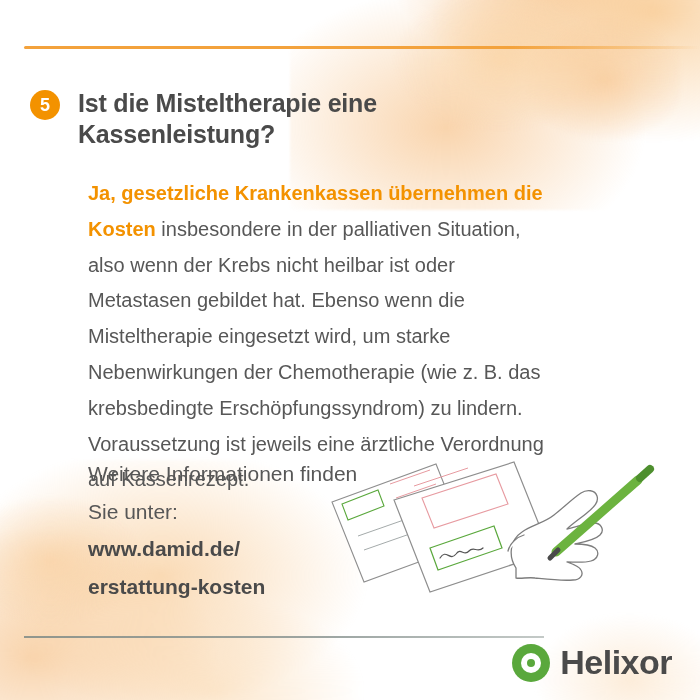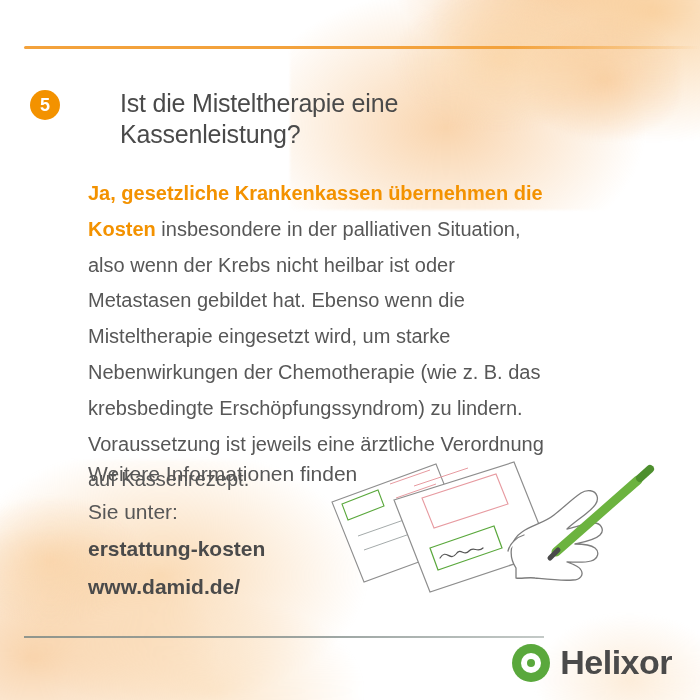--- a/index.html
+++ b/index.html
@@ -114,25 +114,24 @@
     font-weight: bold;
     display: flex;
     align-items: center;
     justify-content: center;
     flex: 0 0 auto;
     margin-top: 2px;
   }
   .title {
     font-size: 25px;
     line-height: 1.22;
-    font-weight: normal;
+    font-weight: bold;
     color: #4a4a4a;
     letter-spacing: -0.2px;
     max-width: 360px;
-    margin-left: 42px;
   }
 
   
   .body-copy {
     position: absolute;
     left: 88px;
     top: 176px;
     width: 460px;
     font-size: 20px;
     line-height: 1.79;
@@ -227,22 +226,22 @@
     <div class="badge">5</div>
     <div class="title">Ist die Misteltherapie eine Kassenleistung?</div>
   </div>
 
   <div class="body-copy">
     <span class="lead">Ja, gesetzliche Krankenkassen übernehmen die Kosten</span><span> insbesondere in der palliativen Situation, also wenn der Krebs nicht heilbar ist oder Metastasen gebildet hat. Ebenso wenn die Misteltherapie eingesetzt wird, um starke Nebenwirkungen der Chemotherapie (wie z. B. das krebsbedingte Erschöpfungssyndrom) zu lindern. Voraussetzung ist jeweils eine ärztliche Verordnung auf Kassenrezept.</span>
   </div>
 
   <div class="further">
     <span>Weitere Informationen finden Sie unter:</span>
+    <span class="url">www.damid.de/</span>
     <span class="url">erstattung-kosten</span>
-    <span class="url">www.damid.de/</span>
   </div>
 
   <div class="illustration">
     <svg width="350" height="165" viewBox="0 0 350 165" fill="none" xmlns="http://www.w3.org/2000/svg">
 
       <g stroke="#8e8e8e" stroke-width="1.1" fill="#ffffff">
         <path d="M14 62 L118 24 L150 104 L46 142 Z"></path>
       </g>
       <g stroke="#5aa83c" stroke-width="1.1" fill="none">
         <path d="M24 64 L60 50 L66 66 L30 80 Z"></path>

